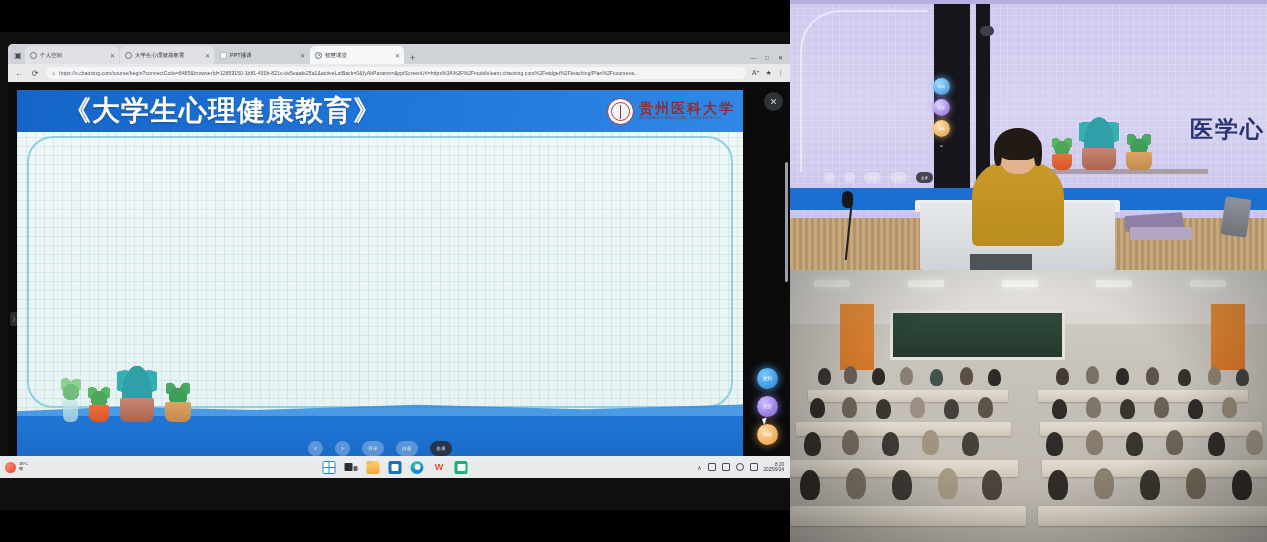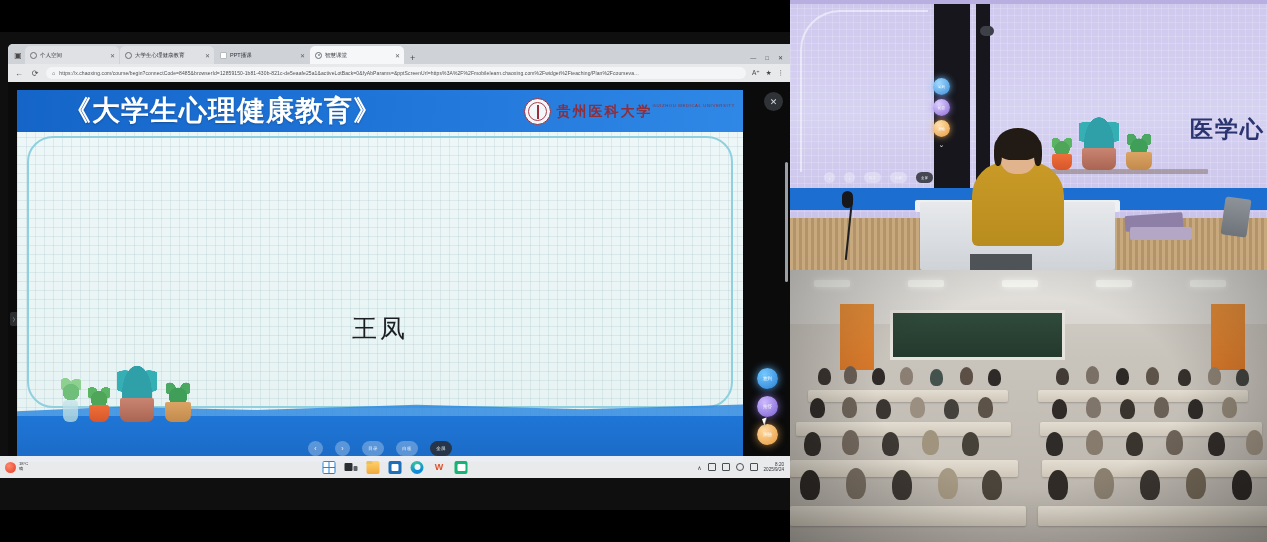--- a/index.html
+++ b/index.html
@@ -47,21 +47,21 @@
   .slide { position: absolute; left: 9px; top: 8px; width: 726px; height: 372px; background: #eaf4f7; overflow: hidden; }
   .slide-head {
     height: 42px; background: linear-gradient(95deg, #1565c8 0%, #1f74d8 48%, #2f88e6 100%);
     display: flex; align-items: center; justify-content: space-between; padding: 0 8px 0 46px;
   }
   .course-title { font-family: "DejaVu Serif", serif; font-weight: bold; font-size: 28px; color: #ffffff; letter-spacing: 1px; text-shadow: 0 1px 2px rgba(0,0,0,.25); }
   .uni-logo { display: flex; align-items: center; gap: 5px; }
   .uni-seal { width: 27px; height: 27px; border-radius: 50%; border: 1.4px solid #9b2f3c; position: relative; background: #f4f7f9; }
   .uni-seal::before { content:""; position:absolute; inset:3px; border-radius:50%; border:1px solid #a8414d; }
   .uni-seal::after { content:""; position:absolute; left:50%; top:6px; width:1.6px; height:14px; margin-left:-.8px; background:#9b2f3c; }
-  .uni-names { display: flex; line-height: 1.05; }
+  .uni-names { display: flex; flex-direction: column; line-height: 1.05; }
   .uni-cn { font-family: "DejaVu Serif", serif; font-weight: bold; font-size: 14px; color: #8f2d39; letter-spacing: 2px; }
   .uni-en { font-size: 4.3px; color: #8f2d39; letter-spacing: .6px; }
 
   .slide-body { position: absolute; left: 0; right: 0; top: 42px; bottom: 0; background:
      repeating-linear-gradient(0deg, rgba(150,185,195,.22) 0 1px, transparent 1px 9px),
      repeating-linear-gradient(90deg, rgba(150,185,195,.22) 0 1px, transparent 1px 9px),
      linear-gradient(180deg,#eef7f8 0%, #e9f4f4 60%, #e6f2f2 100%);
   }
   .round-frame { position: absolute; left: 10px; top: 4px; right: 10px; bottom: 54px; border: 2px solid #8fd0df; border-radius: 26px; }
   .slide-title {
@@ -246,21 +246,20 @@
                 <div class="uni-seal"></div>
                 <div class="uni-names">
                   <span class="uni-cn">贵州医科大学</span>
                   <span class="uni-en">GUIZHOU MEDICAL UNIVERSITY</span>
                 </div>
               </div>
             </div>
 
             <div class="slide-body">
               <div class="round-frame"></div>
-              <div class="presenter">王凤</div>
 
               <div class="footer-wave"></div>
               <div class="slide-footer"></div>
 
               <div class="plants">
                 <div class="plant">
                   <div class="leafy" style="width:20px;height:26px;background:radial-gradient(circle at 50% 70%, #6fbf7a 0 40%, transparent 41%), radial-gradient(circle at 22% 40%, #8ed08f 0 28%, transparent 29%), radial-gradient(circle at 78% 42%, #8ed08f 0 28%, transparent 29%);"></div>
                   <div class="pot" style="width:15px;height:22px;background:linear-gradient(180deg,rgba(200,230,235,.8),rgba(170,210,220,.85));border-radius:4px 4px 6px 6px;"></div>
                 </div>
                 <div class="plant">

